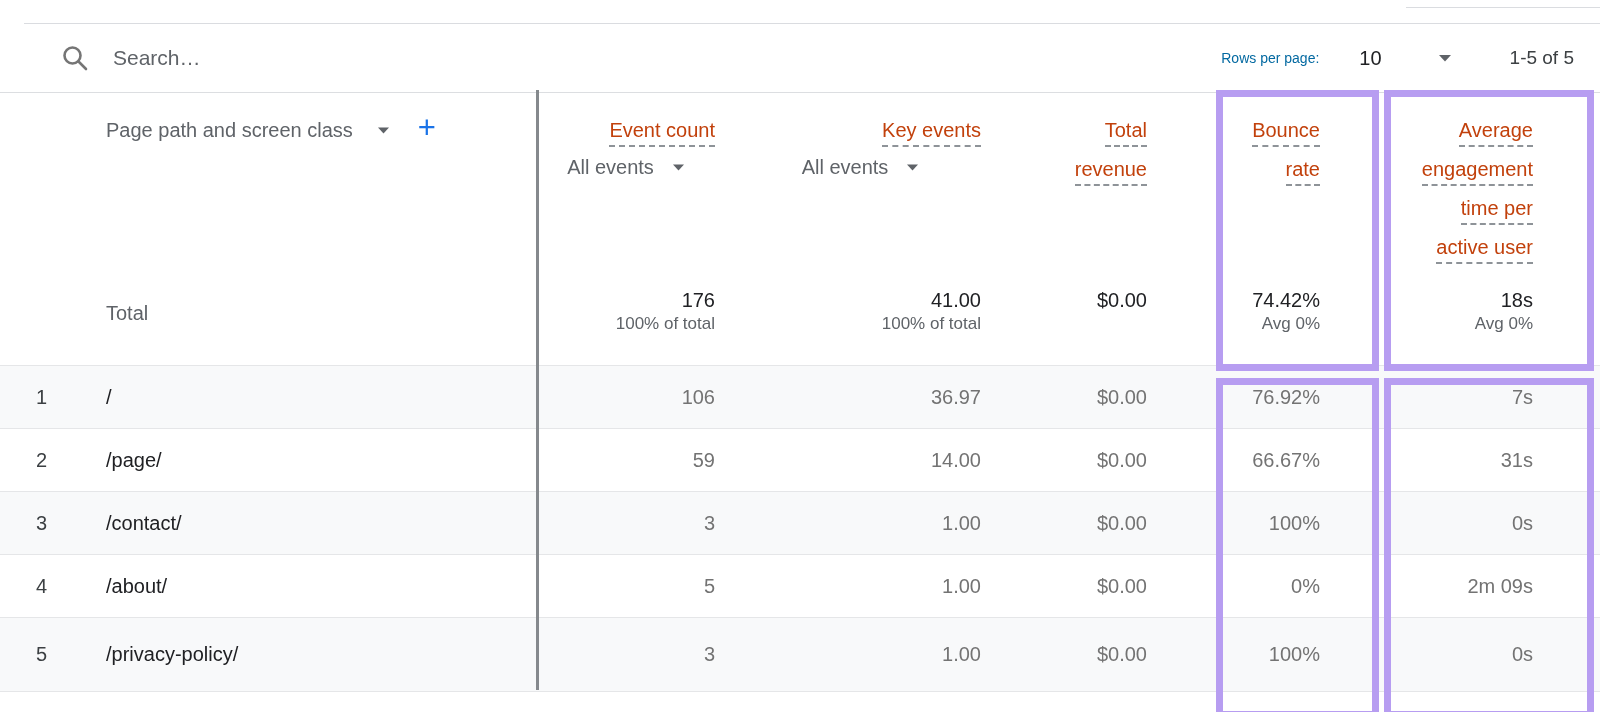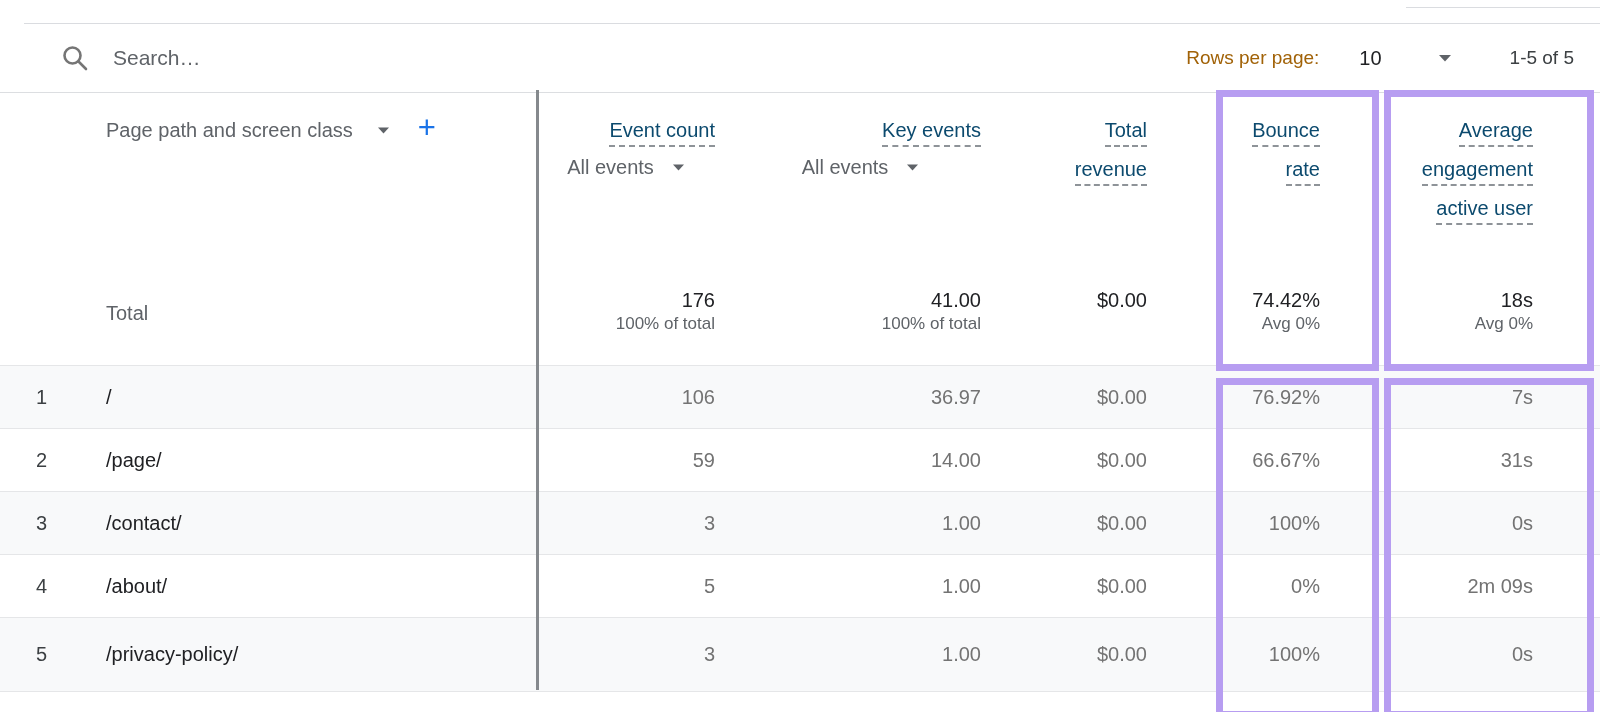--- a/index.html
+++ b/index.html
@@ -23,21 +23,21 @@
     display: flex; align-items: center; padding-left: 28px;
   }
   .search-wrap { display: flex; align-items: center; margin-left: 33px; flex: 0 0 auto; }
   .search-input {
     border: none; outline: none; background: transparent;
     font-family: inherit; font-size: 21px; color: #202124;
     margin-left: 22px; width: 420px;
   }
   .search-input::placeholder { color: #5f6368; opacity: 1; }
   .toolbar-right { margin-left: auto; display: flex; align-items: center; }
-  .rpp-label { font-size: 19px; color: #a16207; }
+  .rpp-label { font-size: 14px; color: #0369a1; }
   .rpp-value { font-size: 20px; color: #202124; margin-left: 40px; cursor: pointer; }
   .rpp-caret { margin-left: 56px; cursor: pointer; display: flex; align-items: center; }
   .pagination { font-size: 19px; color: #3c4043; margin-left: 58px; margin-right: 54px; }
 
   
   .grid {
     display: grid;
     grid-template-columns: 70px 455px 12px 203px 265px 165px 173px 213px 44px;
   }
   .m1 { padding-right: 25px; }
@@ -56,21 +56,21 @@
   .dim-label { font-size: 20px; color: #5f6368; line-height: 26px; }
   .dim-caret { margin-left: 24px; margin-top: 10px; cursor: pointer; }
   .plus {
     margin-left: 28px; font-size: 31px; line-height: 24px; font-weight: 400;
     cursor: pointer; margin-top: -1px;
   }
   .mh { padding-top: 24px; }
   .mh-line { line-height: 0; margin-bottom: 9px; }
   .mh-line span {
     display: inline-block; font-size: 20px; line-height: 26px; font-weight: 500;
-    color: #0c4a6e; border-bottom: 2px dashed #8e9398; padding-bottom: 2px;
+    color: #c2410c; border-bottom: 2px dashed #8e9398; padding-bottom: 2px;
     cursor: pointer;
   }
   .mh-filter {
     margin-top: 8px; font-size: 20px; color: #5f6368;
     display: flex; justify-content: center; align-items: center; cursor: pointer;
   }
   .mh-filter svg { margin-left: 18px; }
 
   
   .total-row { position: absolute; left: 0; top: 270px; width: 1600px; height: 95px; }
@@ -160,20 +160,21 @@
       <div class="mh-line"><span>Total</span></div>
       <div class="mh-line"><span>revenue</span></div>
     </div>
     <div class="mh m4 right">
       <div class="mh-line"><span>Bounce</span></div>
       <div class="mh-line"><span>rate</span></div>
     </div>
     <div class="mh m5 right">
       <div class="mh-line"><span>Average</span></div>
       <div class="mh-line"><span>engagement</span></div>
+      <div class="mh-line"><span>time per</span></div>
       <div class="mh-line"><span>active user</span></div>
     </div>
     <div></div>
   </div>
 
   <div class="total-row grid">
     <div></div>
     <div class="total-label">Total</div>
     <div></div>
     <div class="t-metric m1 right">

